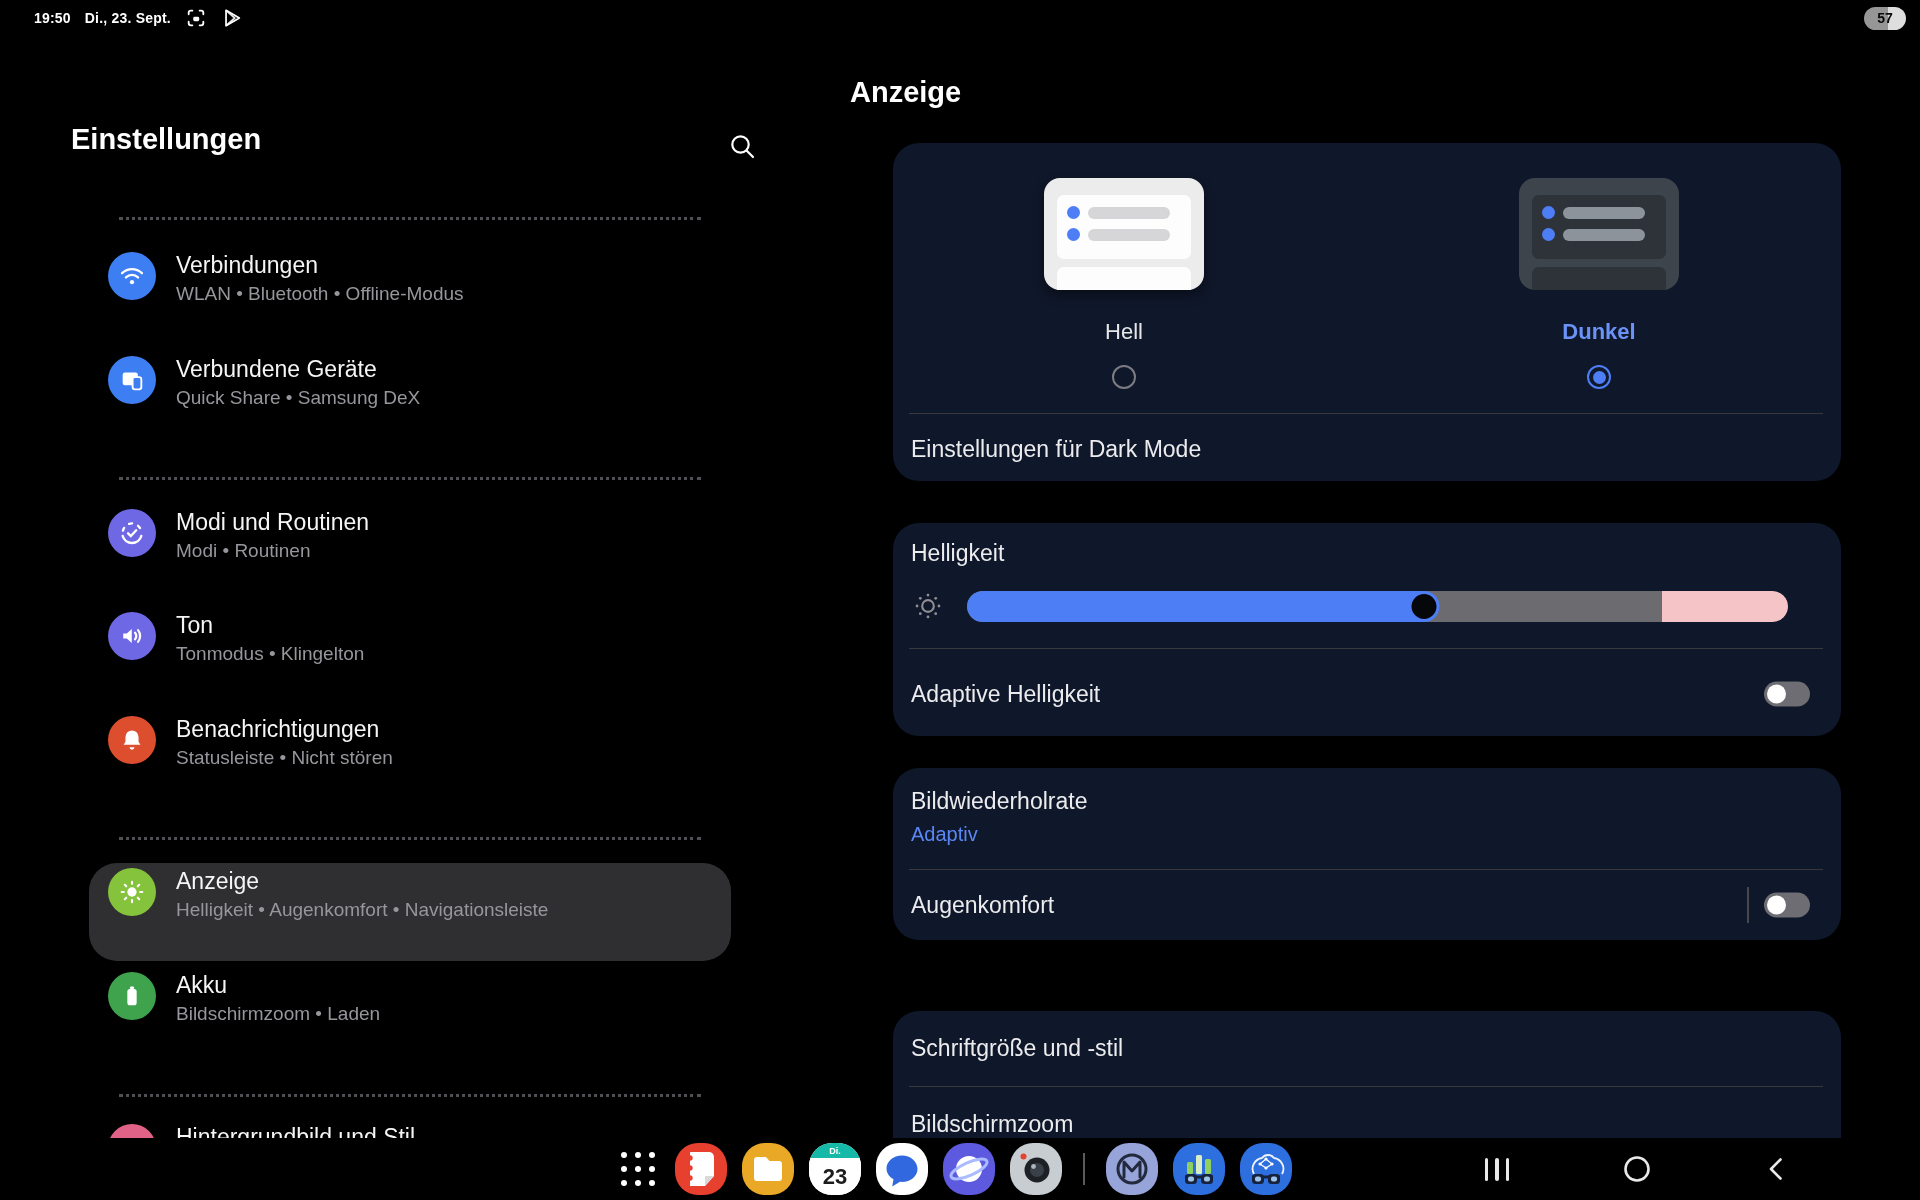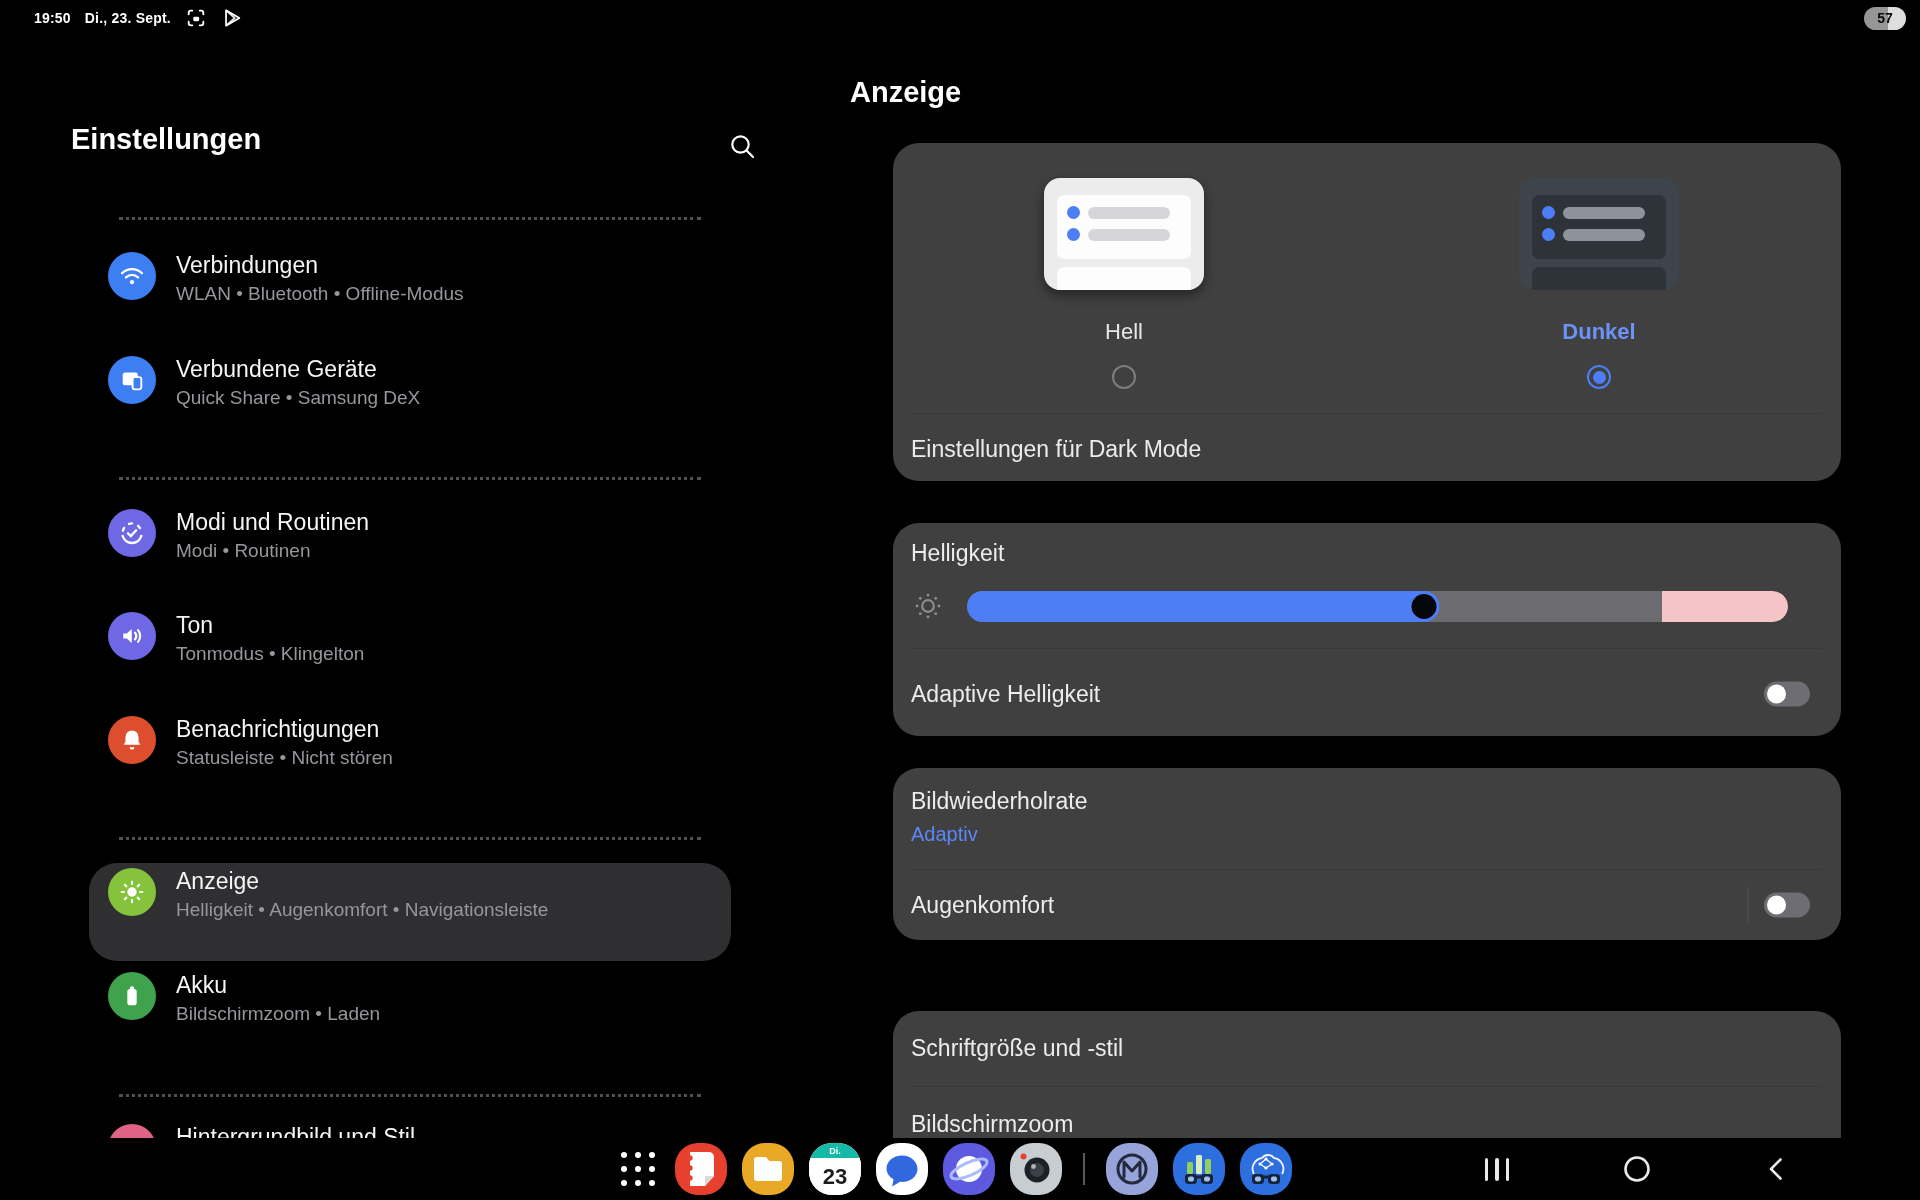--- a/index.html
+++ b/index.html
@@ -23,21 +23,21 @@
   .sidebar { position:absolute; top:0; left:0; width:810px; height:1142px; overflow:hidden;margin-top:47px; }
   .dotline { position:absolute; left:119px; width:582px; height:0; border-top:3px dotted #4f4f54; }
   .sel-pill { position:absolute; left:89px; top:816px; width:642px; height:98px; border-radius:28px; background:#2f2f31; }
   .side-row { position:absolute; left:108px; width:600px; height:90px; display:flex; gap:20px; }
   .side-icon { width:48px; height:48px; border-radius:50%; flex:none; display:grid; place-items:center; }
   .side-text { display:flex; flex-direction:column; gap:6px; }
   .side-title { font-size:23px; color:#f5f5f6; line-height:1.15; }
   .side-sub { font-size:19px; color:#96969c; line-height:1.1; }
 
   
-  .card { position:absolute; left:893px; width:948px; background:#404040; border-radius:26px; }
+  .card { position:absolute; left:893px; width:948px; background:#0f172a; border-radius:26px; }
   .card-div { position:absolute; left:16px; right:18px; height:0; border-top:1.5px solid #39393d; }
   .row-label { position:absolute; left:18px; font-size:23px; color:#ececee; transform:translateY(-50%); white-space:nowrap; }
 
   
   .mode-opt { position:absolute; width:220px; top:0; height:270px; }
   .mode-thumb { position:absolute; left:50%; top:35px; transform:translateX(-50%); width:160px; height:112px; border-radius:16px; overflow:hidden; }
   .mode-thumb.light { background:#ececec; box-shadow:0 5px 12px rgba(0,0,0,.45); }
   .mode-thumb.dark  { background:#3e444b; }
   .mt-screen { position:absolute; left:13px; width:134px; border-radius:7px; }
   .light .mt-screen { background:#fdfdfd; }

